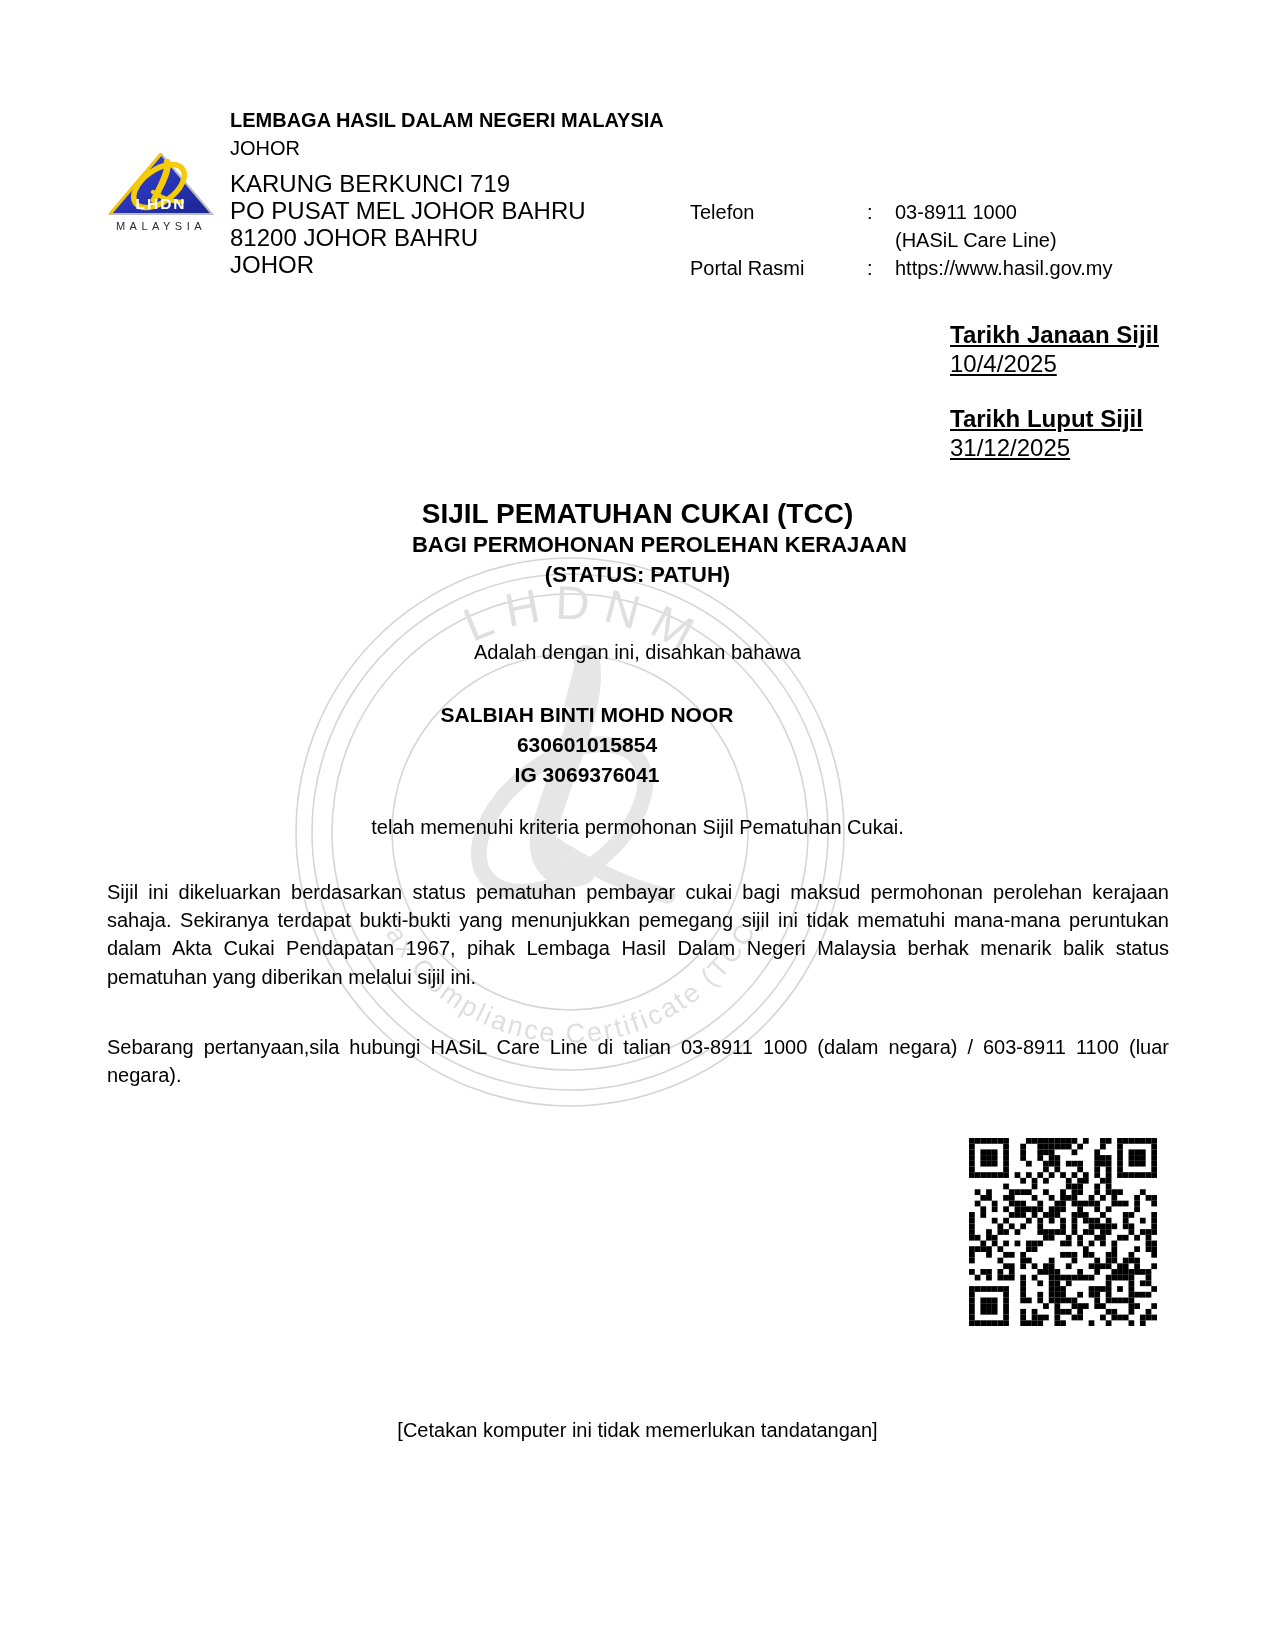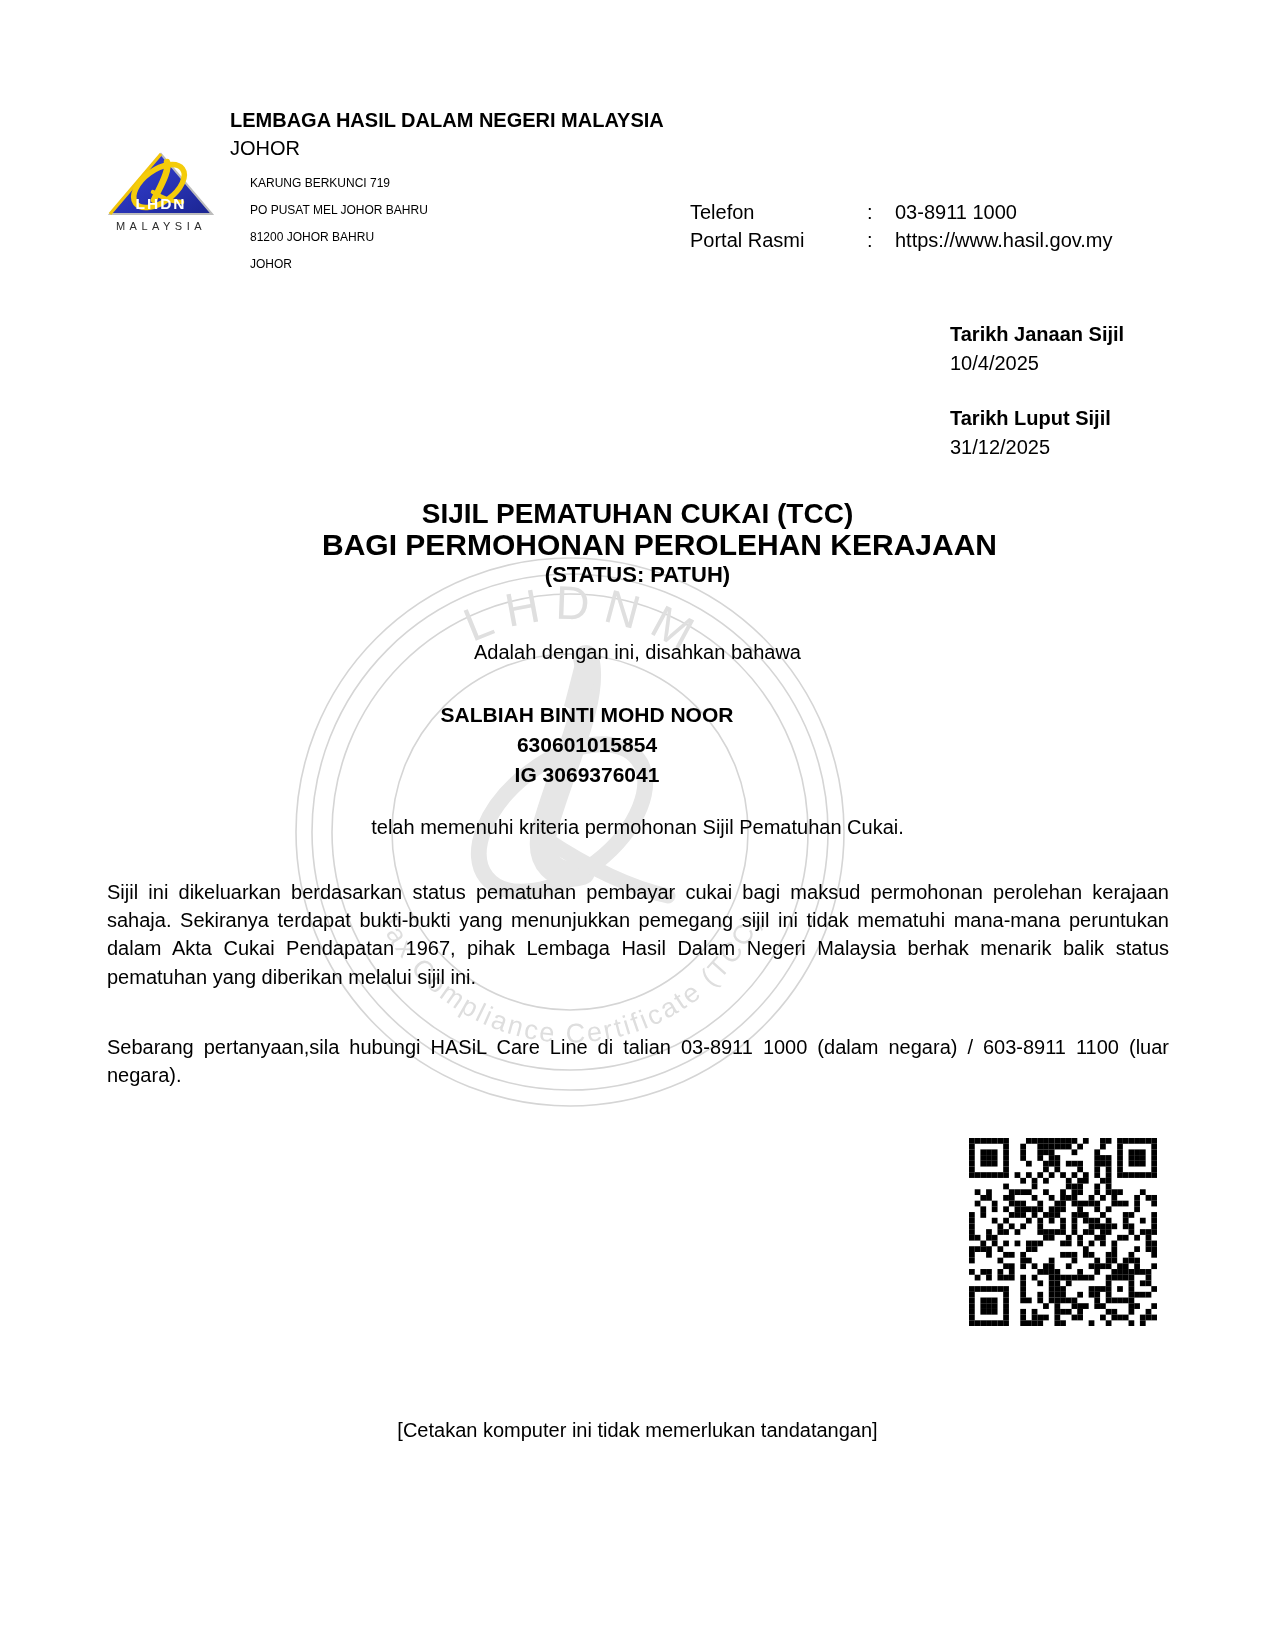--- a/index.html
+++ b/index.html
@@ -14,36 +14,36 @@
   }
   .abs { position:absolute; }
 
   
   #watermark { position:absolute; left:0; top:0; width:1275px; height:1650px; pointer-events:none; }
 
   
   .org-name { font-size:20px; font-weight:bold; line-height:28px; white-space:nowrap; }
   .org-branch { font-size:20px; line-height:28px; }
   .addr-gap { height:8px; }
-  .addr-line { font-size:12px; line-height:27px; white-space:nowrap;margin-left:20px; }
+  .addr-line { font-size:24px; line-height:27px; white-space:nowrap; }
 
   .contact { left:690px; top:198px; font-size:20px; }
   .c-row { display:flex; line-height:28px;gap:12px; }
   .c-label { width:165px; }
   .c-colon { width:16px; }
   .c-value { white-space:nowrap; }
 
-  .dates { left:950px; top:320px; font-size:20px; }
+  .dates { left:950px; top:320px; font-size:24px;text-decoration:underline; }
   .d-label { font-weight:bold; line-height:29px; white-space:nowrap; }
   .d-value { line-height:29px; }
   .d-gap { height:26px; }
 
   .title-block { left:0; top:497px; width:1275px; text-align:center; }
   .title-1 { font-size:28px; font-weight:bold; line-height:33px; }
-  .title-2 { font-size:30px; font-weight:bold; line-height:30px;margin-left:44px; }
+  .title-2 { font-size:22px; font-weight:bold; line-height:30px;margin-left:44px; }
   .title-3 { font-size:22px; font-weight:bold; line-height:30px; }
 
   .center-line { left:0; width:1275px; text-align:center; font-size:20px; line-height:28px; }
   .name-block { left:0; top:700px; width:1135px; text-align:center; font-size:21px; font-weight:bold; line-height:30px;padding-left:39px; }
 
   .para { left:107px; width:1062px; font-size:20px; line-height:28.2px; text-align:justify; }
 
   .footer-note { left:0; top:1416px; width:1275px; text-align:center; font-size:20px; line-height:28px; }
 
   #qr-svg { position:absolute; left:969px; top:1138px; }
@@ -108,20 +108,25 @@
     <div class="addr-line">PO PUSAT MEL JOHOR BAHRU</div>
     <div class="addr-line">81200 JOHOR BAHRU</div>
     <div class="addr-line">JOHOR</div>
   </div>
 
   <div class="abs contact">
     <div class="c-row">
       <span class="c-label">Telefon</span>
       <span class="c-colon">:</span>
       <span class="c-value">03-8911 1000</span>
+    </div>
+    <div class="c-row">
+      <span class="c-label"></span>
+      <span class="c-colon"></span>
+      <span class="c-value">(HASiL Care Line)</span>
     </div>
     <div class="c-row">
       <span class="c-label">Portal Rasmi</span>
       <span class="c-colon">:</span>
       <span class="c-value">https://www.hasil.gov.my</span>
     </div>
   </div>
 
   <div class="abs dates">
     <div class="d-label">Tarikh Janaan Sijil</div>

